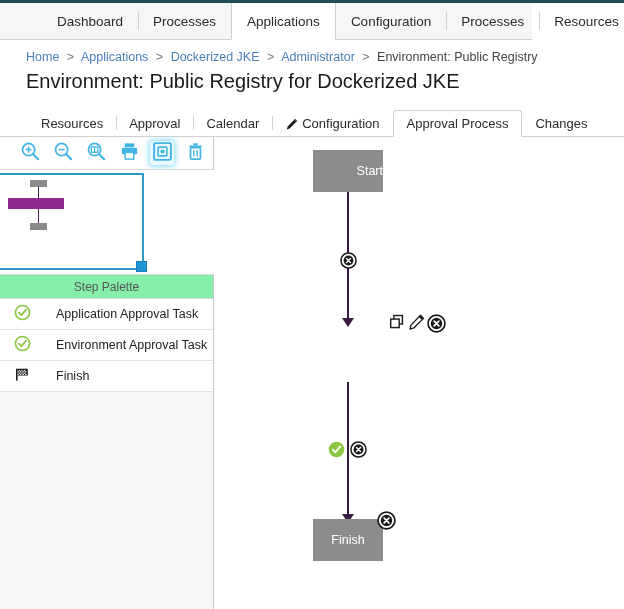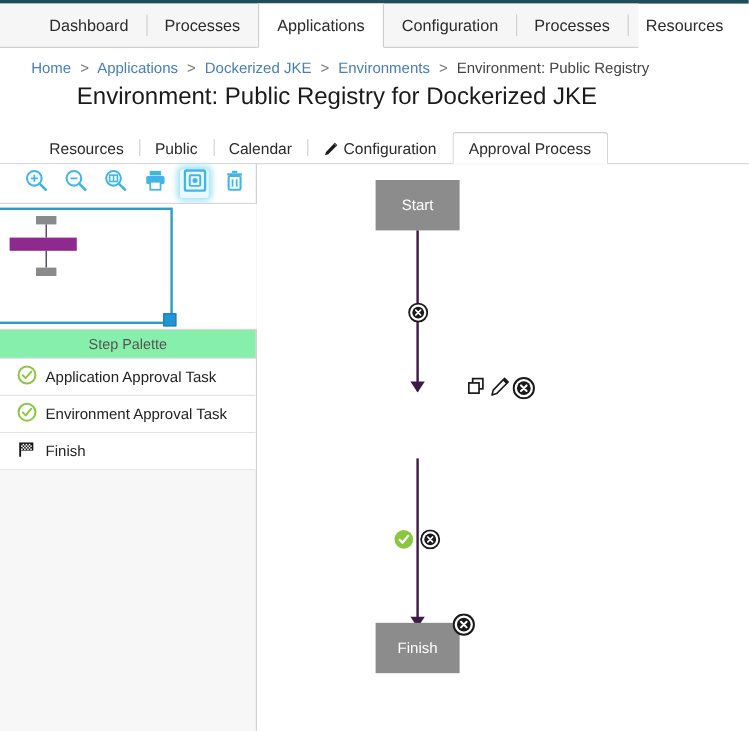--- a/index.html
+++ b/index.html
@@ -16,21 +16,21 @@
     position:absolute; left:0; top:0; width:624px; height:3px;
     background:#1f4e5a;
   }
 
   
   .primary-nav {
     position:absolute; left:0; top:3px; width:532px; height:37px;
     background:#f6f6f6;
     border-bottom:1px solid #cfcfcf;
     display:flex; align-items:stretch;
-    padding-left:26px;
+    padding-left:42px;
   }
   .nav-tab {
     position:relative;
     display:flex; align-items:center; justify-content:center;
     padding:0 15px;
     font-size:13.5px; color:#2b2b2b;
     white-space:nowrap;
     cursor:pointer;
   }
   .nav-tab + .nav-tab::before {
@@ -56,21 +56,20 @@
   }
   .crumb-link { color:#4a7fb5; }
   .crumb-sep { color:#777; margin:0 4px; }
   .crumb-current { color:#444; }
 
   
   .page-title {
     position:absolute; left:26px; top:70px;
     font-size:20px; font-weight:normal; color:#1a1a1a;
     white-space:nowrap;
-    margin-left:38px;
   }
 
   
   .sub-nav {
     position:absolute; left:0; top:110px; width:624px; height:27px;
     border-bottom:1px solid #cfcfcf;
     display:flex; align-items:stretch;
     padding-left:28px;
     background:#ffffff;
   }
@@ -143,21 +142,21 @@
   .mini-line {
     position:absolute; background:#3b1c45; width:1px;
   }
   .palette-header {
     height:24px; display:flex; align-items:center; justify-content:center;
     font-size:12px; color:#555; background:#86efac;
     border-bottom:1px solid #d8d8d8;
   }
   .palette-list { background:#ffffff; }
   .palette-item {
-    height:31px; display:flex; align-items:center; gap:7px;
+    height:31px; display:flex; align-items:center; gap:25px;
     padding-left:14px; font-size:12.5px; color:#222;
     border-bottom:1px solid #e2e2e2; cursor:pointer; background:#fff;
   }
   .palette-fill { background:#f7f7f7; height:calc(100% - 0px); }
 
   
   .canvas {
     position:absolute; left:215px; top:137px; width:409px; height:472px;
     background:#ffffff; overflow:hidden;
   }
@@ -221,48 +220,51 @@
     </div>
   </nav>
 
   <div class="breadcrumb">
     <span class="crumb-link">Home</span>
     <span class="crumb-sep">&gt;</span>
     <span class="crumb-link">Applications</span>
     <span class="crumb-sep">&gt;</span>
     <span class="crumb-link">Dockerized JKE</span>
     <span class="crumb-sep">&gt;</span>
-    <span class="crumb-link">Environments</span>
+    <span class="crumb-link">Administrator</span>
     <span class="crumb-sep">&gt;</span>
     <span class="crumb-current">Environment: Public Registry</span>
   </div>
 
   <h1 class="page-title">Environment: Public Registry for Dockerized JKE</h1>
 
   <nav class="sub-nav">
     <div class="sub-tab">
       <span>Resources</span>
     </div>
     <div class="sub-tab">
-      <span>Public</span>
+      <span>Approval</span>
     </div>
     <div class="sub-tab">
       <span>Calendar</span>
     </div>
     <div class="sub-tab">
       <span class="pencil-glyph">
         <svg viewBox="0 0 16 16" width="13" height="13">
           <path d="M12.3 1.2 L14.8 3.7 L5.6 12.9 L2.2 14 L3.3 10.6 Z" fill="#1a1a1a"></path>
           <path d="M12.3 1.2 L14.8 3.7 L13.6 4.9 L11.1 2.4 Z" fill="#555"></path>
         </svg>
       </span>
       <span>Configuration</span>
     </div>
     <div class="sub-tab active">
       <span>Approval Process</span>
+    </div>
+    <div class="sub-tab">
+      <span>Changes</span>
     </div>
   </nav>
 
   <aside class="left-panel">
 
     <div class="diagram-toolbar">
 
       <div class="tool-btn">
         <span>
           <svg viewBox="0 0 22 22" width="21" height="21">
@@ -388,21 +390,21 @@
         </span>
         <span>Finish</span>
       </div>
     </div>
 
     <div class="palette-fill"></div>
   </aside>
 
   <main class="canvas">
 
-    <div class="flow-node node-start" style="left:98px; top:13px; width:70px; height:42px;">
+    <div class="flow-node node-start" style="left:98px; top:13px; width:70px; height:42px;justify-content:flex-end;">
       <span>Start</span>
     </div>
 
     <div class="connector" style="left:132px; top:55px; height:134px;"></div>
     <div class="arrow-head" style="left:127px; top:181px;"></div>
 
     <div class="badge" style="left:125px; top:115px;">
       <svg viewBox="0 0 18 18" width="17" height="17">
         <circle cx="9" cy="9" r="8" fill="#ffffff" stroke="#1a1a1a" stroke-width="1.6"></circle>
         <circle cx="9" cy="9" r="5.2" fill="#1a1a1a"></circle>

